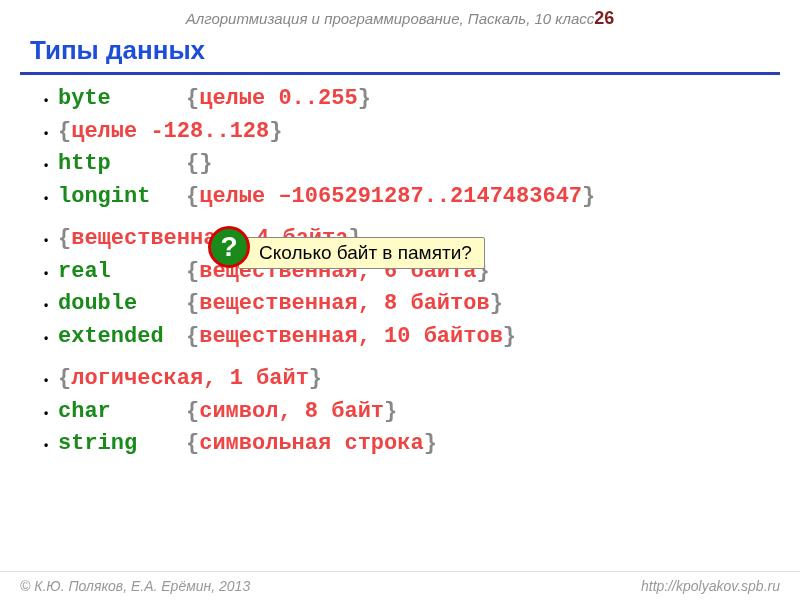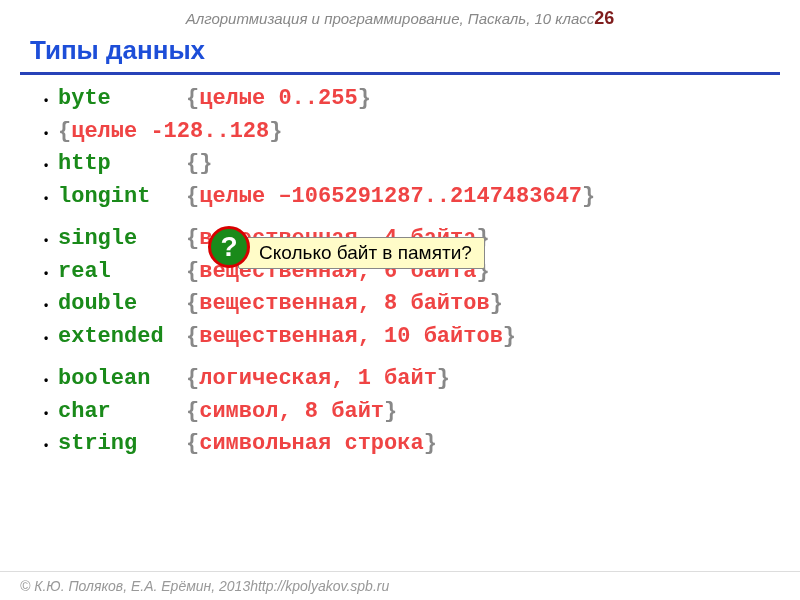--- a/index.html
+++ b/index.html
@@ -96,20 +96,21 @@
       color: #000;
       border-radius: 2px;
       margin-top: 12px;
     }
     .footer {
       position: absolute;
       bottom: 6px;
       left: 0;
       right: 0;
       display: flex;
+      justify-content: space-between;
       padding: 0 20px;
       font-style: italic;
       color: #999;
       font-size: 14px;
       border-top: 1px solid #ddd;
       padding-top: 6px;
     }
     .kw-col { display: inline-block; width: 128px; }
   </style>
 </head>
@@ -146,21 +147,20 @@
     <div class="row">
       <span class="bullet">•</span>
       <span class="kw kw-col">longint</span>
       <span class="brace">{ </span>
       <span class="comment">целые –1065291287..2147483647</span>
       <span class="brace"> }</span>
     </div>
     <div class="group-gap"></div>
     <div class="row">
       <span class="bullet">•</span>
-      <span class="kw kw-col">single</span>
       <span class="brace">{ </span>
       <span class="comment">вещественная, 4 байта</span>
       <span class="brace"> }</span>
     </div>
     <div class="row">
       <span class="bullet">•</span>
       <span class="kw kw-col">real</span>
       <span class="brace">{ </span>
       <span class="comment">вещественная, 6 байта</span>
       <span class="brace"> }</span>
@@ -175,21 +175,20 @@
     <div class="row">
       <span class="bullet">•</span>
       <span class="kw kw-col">extended</span>
       <span class="brace">{ </span>
       <span class="comment">вещественная, 10 байтов</span>
       <span class="brace"> }</span>
     </div>
     <div class="group-gap"></div>
     <div class="row">
       <span class="bullet">•</span>
-      <span class="kw kw-col">boolean</span>
       <span class="brace">{ </span>
       <span class="comment">логическая, 1 байт</span>
       <span class="brace"> }</span>
     </div>
     <div class="row">
       <span class="bullet">•</span>
       <span class="kw kw-col">char</span>
       <span class="brace">{ </span>
       <span class="comment">символ, 8 байт</span>
       <span class="brace"> }</span>

